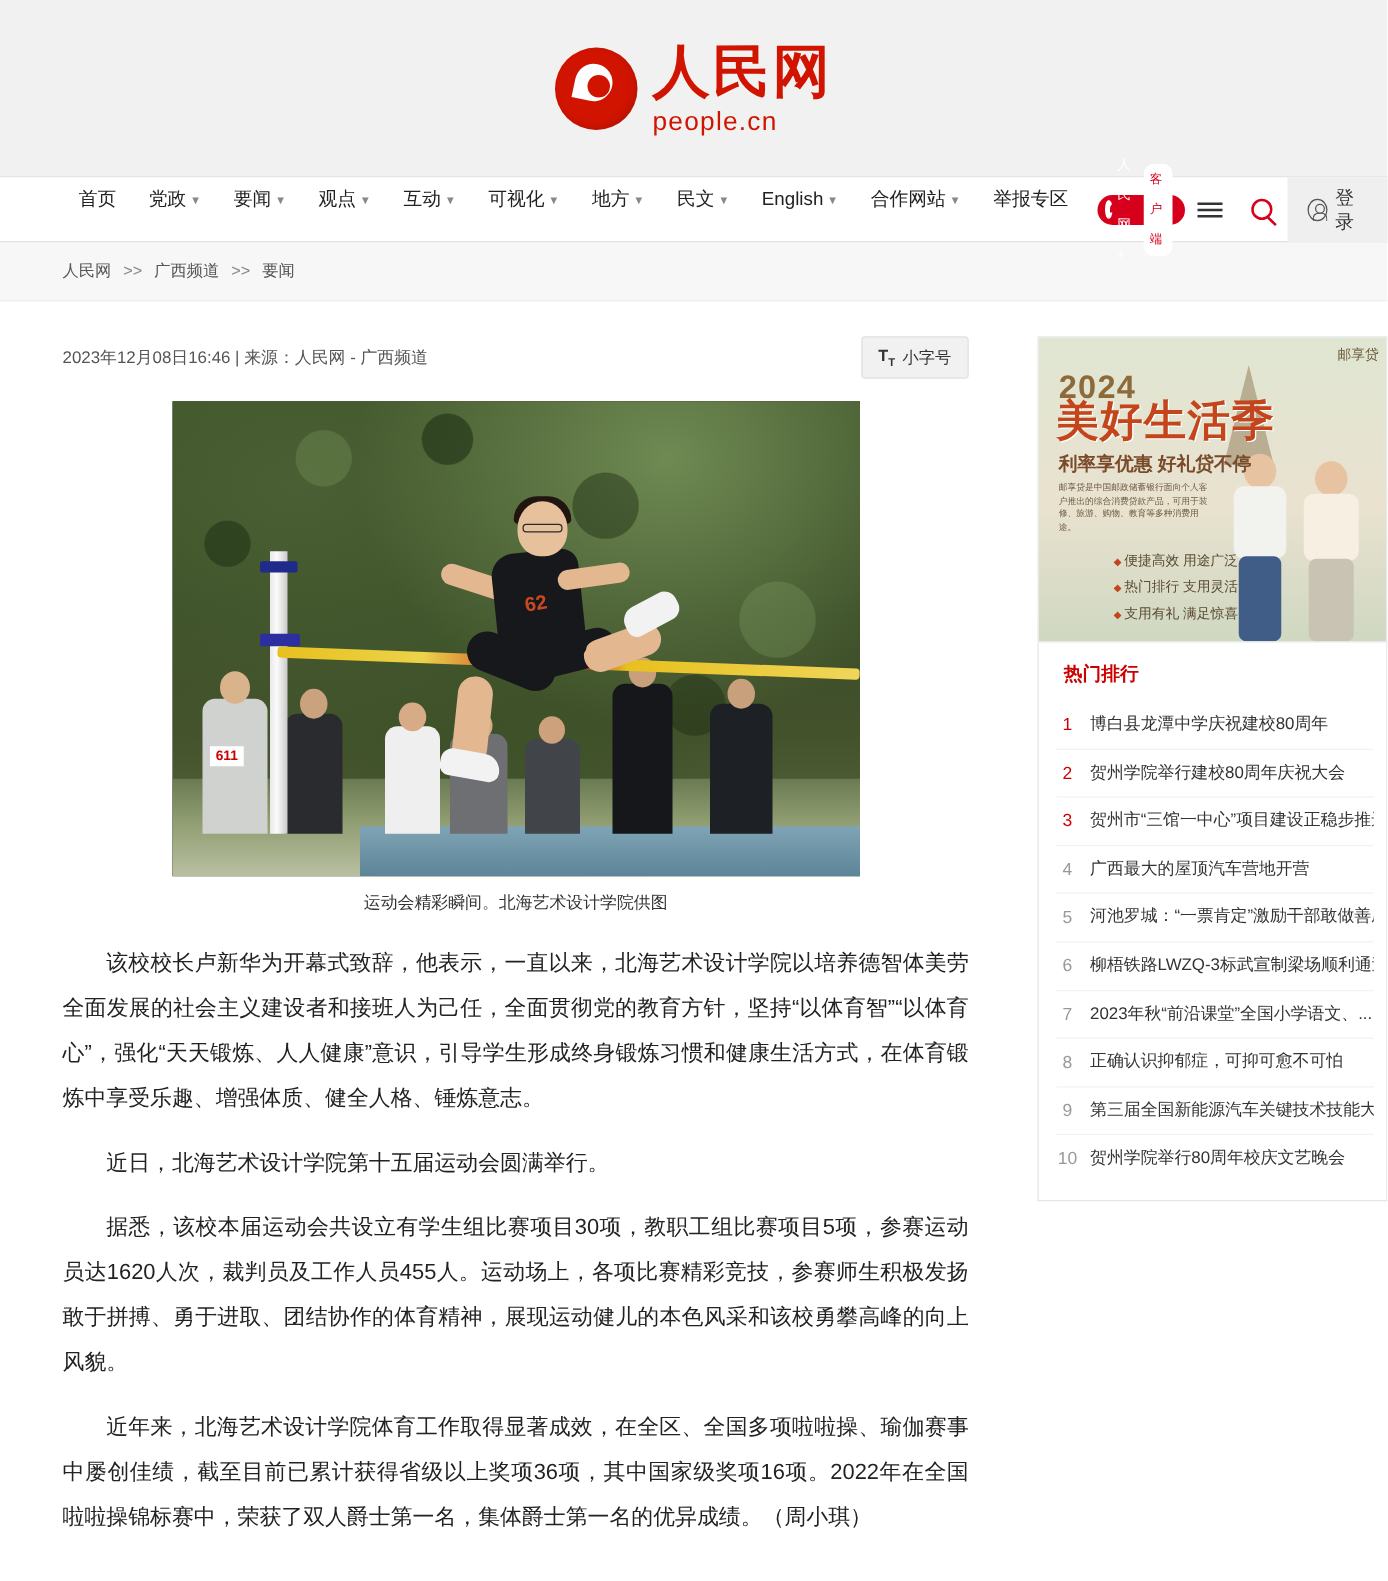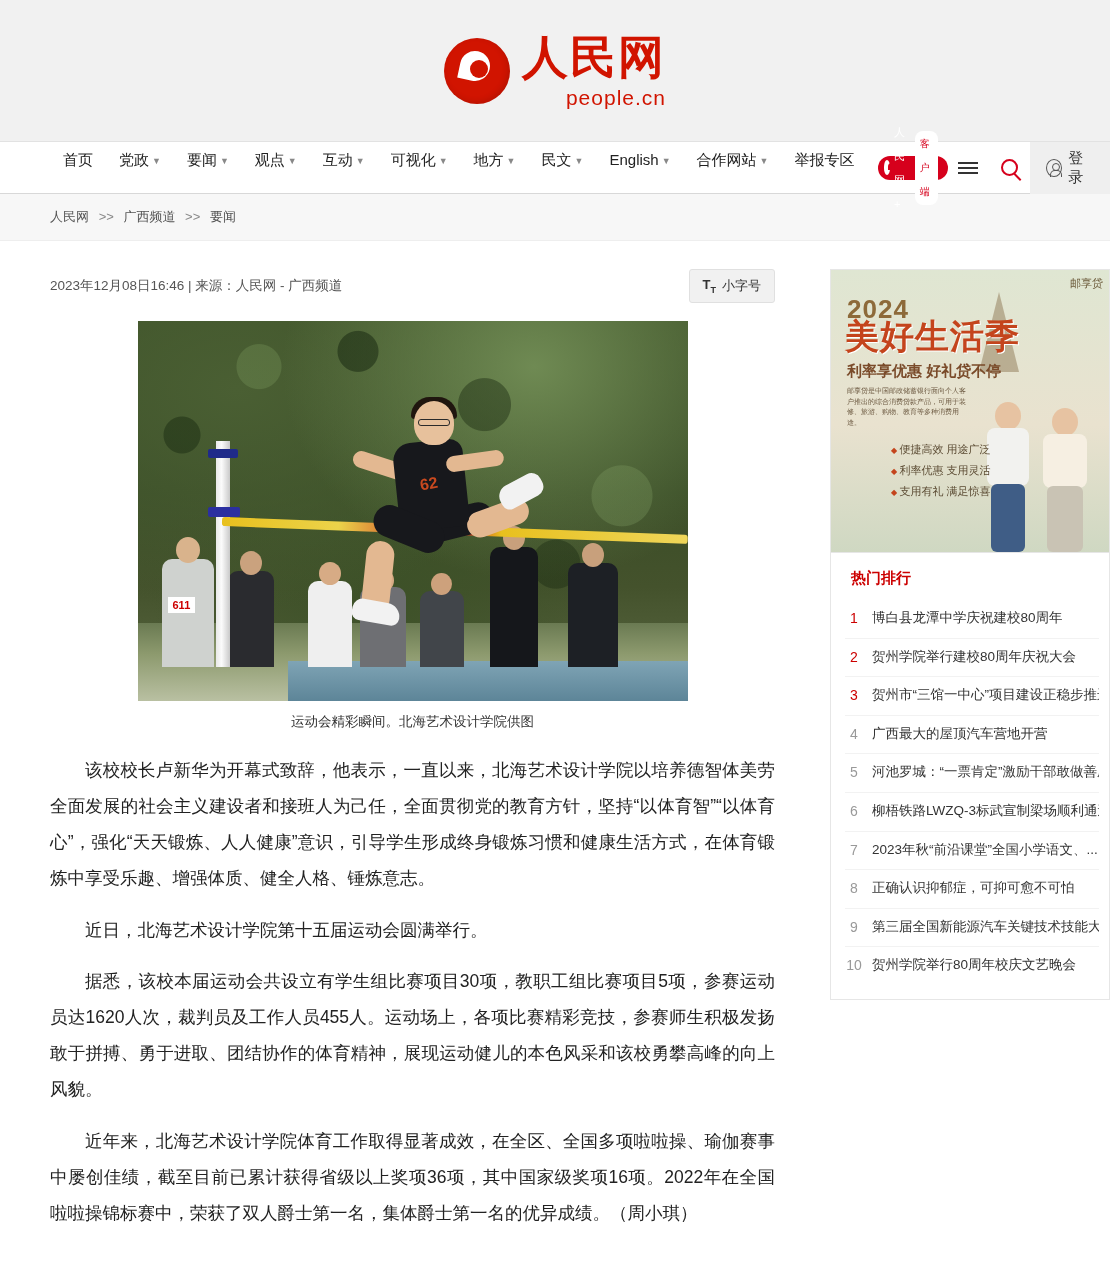--- a/index.html
+++ b/index.html
@@ -41,21 +41,21 @@
     background: #d11400; z-index: 2;
   }
   .logo-text { line-height: 1; }
   .logo-cn {
     font-size: 46px; font-weight: bold; color: #d11400;
     letter-spacing: 2px;
     font-family: "DejaVu Sans", "Liberation Sans", sans-serif;
   }
   .logo-en {
     font-size: 21px; color: #d11400; letter-spacing: 1px;
-    margin-top: 7px; text-align: right;
+    margin-top: 7px; 
   }
 
   
   .nav {
     height: 52px;
     background: #fff;
     border-bottom: 1px solid #d8d8d8;
     display: flex; align-items: center;
     padding-left: 50px;
     font-size: 15px;
@@ -290,21 +290,21 @@
 
   .article { margin-top: 22px; }
   .article p {
     font-size: 17.5px; line-height: 2.05; color: #222;
     text-indent: 2em; margin: 0 0 16px 0;
     text-align: justify;
   }
 
   
   .ad {
-    width: 280px; height: 284px; position: relative; overflow: hidden;
+    width: 280px; height: 245px; position: relative; overflow: hidden;
     background: linear-gradient(180deg, #dfe6d2 0%, #e9e2cf 55%, #cfd8c2 100%);
     border: 1px solid #e6e6e6;
   }
   .ad .ad-topbar {
     position: absolute; right: 6px; top: 6px; font-size: 11px; color: #6b5a3a;
   }
   .ad .yr {
     position: absolute; left: 16px; top: 24px; font-size: 26px; font-weight: bold;
     color: #8d6a3a; letter-spacing: 1px;
   }
@@ -507,21 +507,21 @@
         <div class="p2">
             <div class="h"></div>
             <div class="b"></div>
             <div class="l"></div>
           </div>
         <div class="headline">美好生活季</div>
         <div class="sub">利率享优惠 好礼贷不停</div>
         <div class="fineprint">邮享贷是中国邮政储蓄银行面向个人客户推出的综合消费贷款产品，可用于装修、旅游、购物、教育等多种消费用途。</div>
         <ul class="bullets">
           <li>便捷高效 用途广泛</li>
-          <li>利率优惠 支用灵活</li>
+          <li>热门排行 支用灵活</li>
           <li>支用有礼 满足惊喜</li>
         </ul>
       </div>
 
       <div class="rank-box">
         <div class="rank-title">热门排行</div>
         <ul class="rank-list">
           <li>
               <span class="rank-num">1</span>
               <span class="rank-text">博白县龙潭中学庆祝建校80周年</span>

